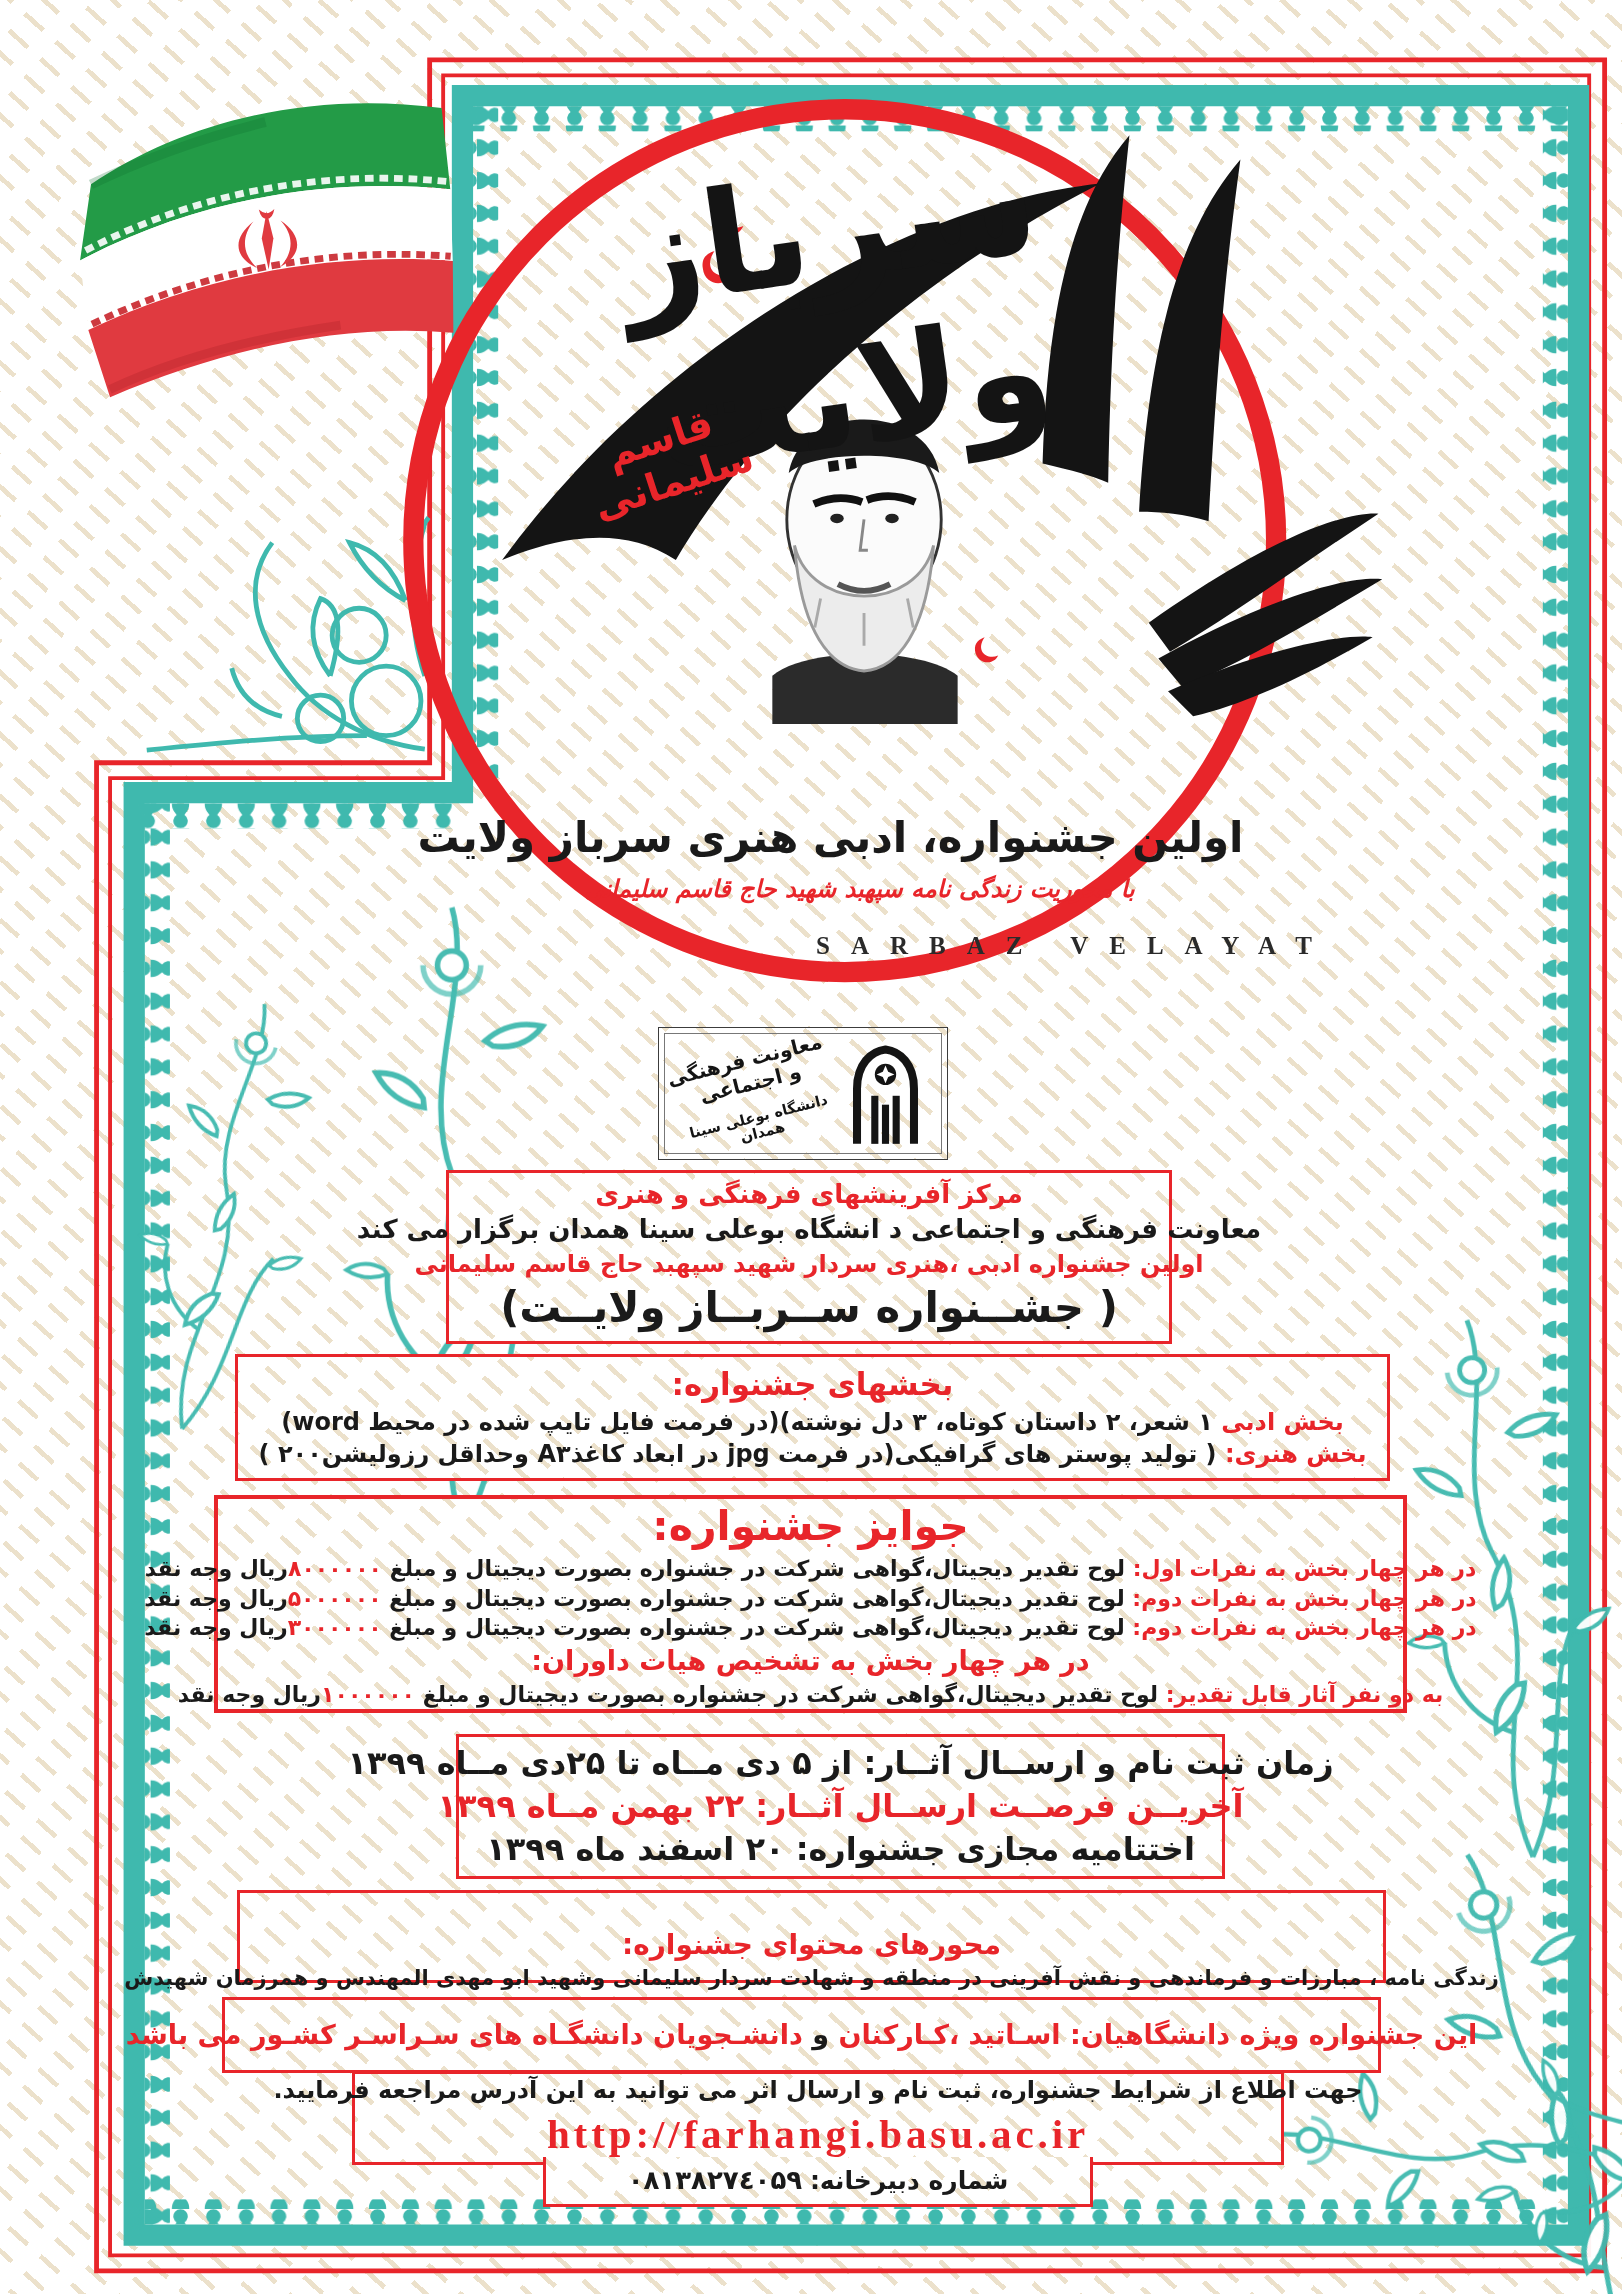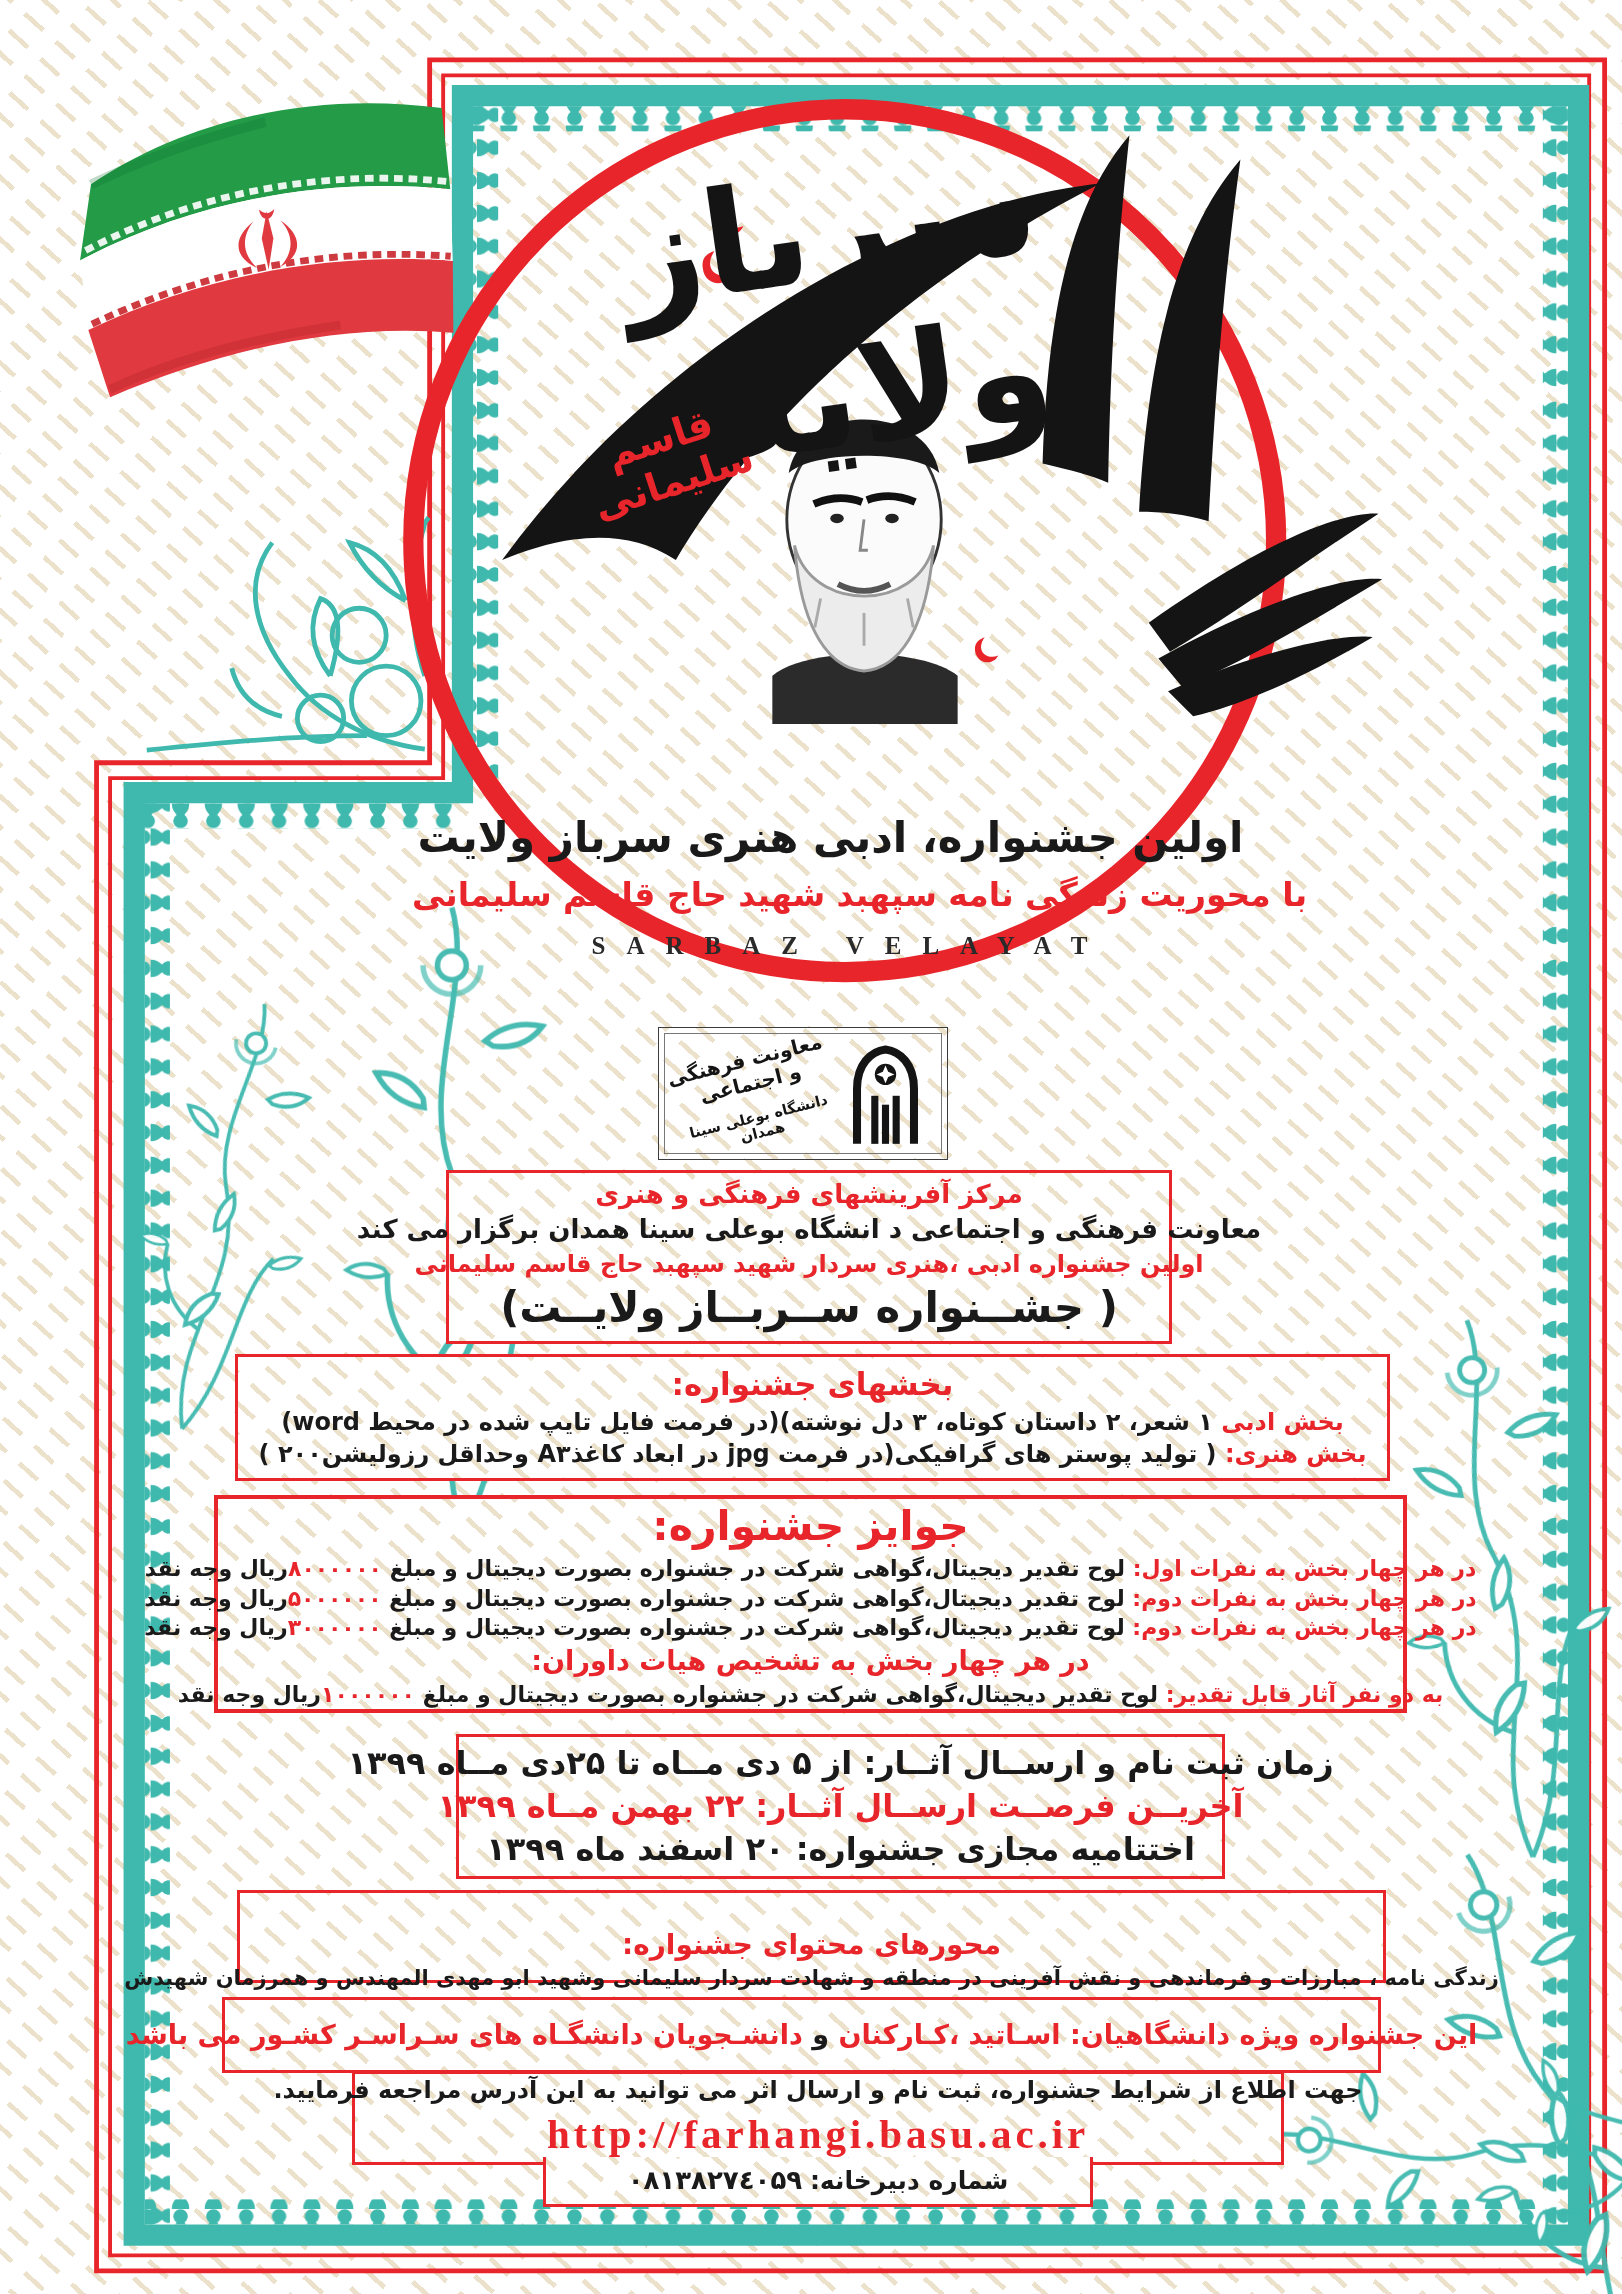--- a/index.html
+++ b/index.html
@@ -22,21 +22,21 @@
     background-color:#fff;
     background-image:
       repeating-linear-gradient(-48deg, rgba(255,255,255,0) 0 25px, #ffffff 25px 42px),
       repeating-linear-gradient(42deg, rgba(236,225,203,0) 0 6.8px, #ece1cb 6.8px 11.6px, rgba(236,225,203,0) 11.6px 23px);
   }
   .row{direction:rtl;font-weight:bold;white-space:nowrap;line-height:1.35;}
   .g::before{content:"\00a0";}
   .t-red{color:#e8252a;}
   .t-blk{color:#1a1a1a;}
   .cal{position:absolute;direction:rtl;text-align:center;font-weight:bold;}
-  .latin{font-family:"Liberation Serif","DejaVu Serif",serif;}
+  .latin{font-family:"Liberation Serif","DejaVu Serif",serif;text-align:right;}
 </style>
 </head>
 <body>
 
 <div class="page patternbg">
 
   <svg class="abs" style="left:0;top:0" width="1622" height="2294" viewBox="0 0 1680 2376">
     <defs>
       <path id="drop" d="M8,0 h18 c0,7 -3,9 -5,12 a7.5,7.5 0 1,1 -8,0 c-2,-3 -5,-5 -5,-12 z" fill="#3fb9ae"></path>
       <pattern id="bD" width="34" height="26" patternUnits="userSpaceOnUse">
@@ -151,21 +151,21 @@
       <path d="M515,478 l-4,32 8,0" stroke="#888" stroke-width="3" fill="none"></path>
       <path d="M443,505 C450,595 480,632 515,635 C550,632 580,595 587,505 C570,575 460,575 443,505 Z" fill="#ececec" stroke="#9a9a9a" stroke-width="3"></path>
       <path d="M488,545 q27,14 54,0" stroke="#555" stroke-width="6" fill="none"></path>
       <path d="M470,560 l-6,30 M515,575 l0,34 M560,560 l6,30" stroke="#aaa" stroke-width="3" fill="none"></path>
     </g>
   </svg>
 
   <div class="cal" style="left:406px;top:145px;width:869px;font-size:143px;color:#141414;transform:rotate(-8deg);letter-spacing:1.9px;">سرباز ولایت</div>
   <div class="cal t-red" style="left:541px;top:415px;width:251px;font-size:39px;transform:rotate(-18deg);">قاسم سلیمانی</div>
   <div class="cal t-blk" style="left:319px;top:813px;width:1023px;font-size:42px;">اولین جشنواره، ادبی هنری سرباز ولایت</div>
-  <div class="cal t-red" style="left:367px;top:875px;width:985px;font-size:33px;">با محوریت زندگی نامه سپهبد شهید حاج قاسم سلیمانی</div>
+  <div class="cal t-red" style="left:367px;top:875px;width:985px;font-size:24px;font-style:italic;">با محوریت زندگی نامه سپهبد شهید حاج قاسم سلیمانی</div>
   <div class="cal latin" style="left:367px;top:932px;width:966px;font-size:25px;letter-spacing:21px;color:#2a2a2a;font-weight:bold;direction:ltr;">SARBAZ VELAYAT</div>
 
   <div class="abs patternbg" style="left:658px;top:1027px;width:290px;height:133px;border:1.9px solid #3c3c3c;box-sizing:border-box;">
     <div class="abs" style="left:4.8px;top:4.8px;right:4.8px;bottom:4.8px;border:1px solid #777;"></div>
     <svg class="abs" style="right:17.4px;top:11.6px" width="89" height="108" viewBox="0 0 100 120">
       <path d="M18,116 V54 C18,26 34,12 50,10 C66,12 82,26 82,54 V116" fill="none" stroke="#141414" stroke-width="9"></path>
       <circle cx="50" cy="38" r="12" fill="#141414"></circle>
       <path d="M50,28 l3,7 7,3 -7,3 -3,7 -3,-7 -7,-3 7,-3 z" fill="#fff"></path>
       <g fill="#141414">
           <rect x="34" y="62" width="8" height="54"></rect>

